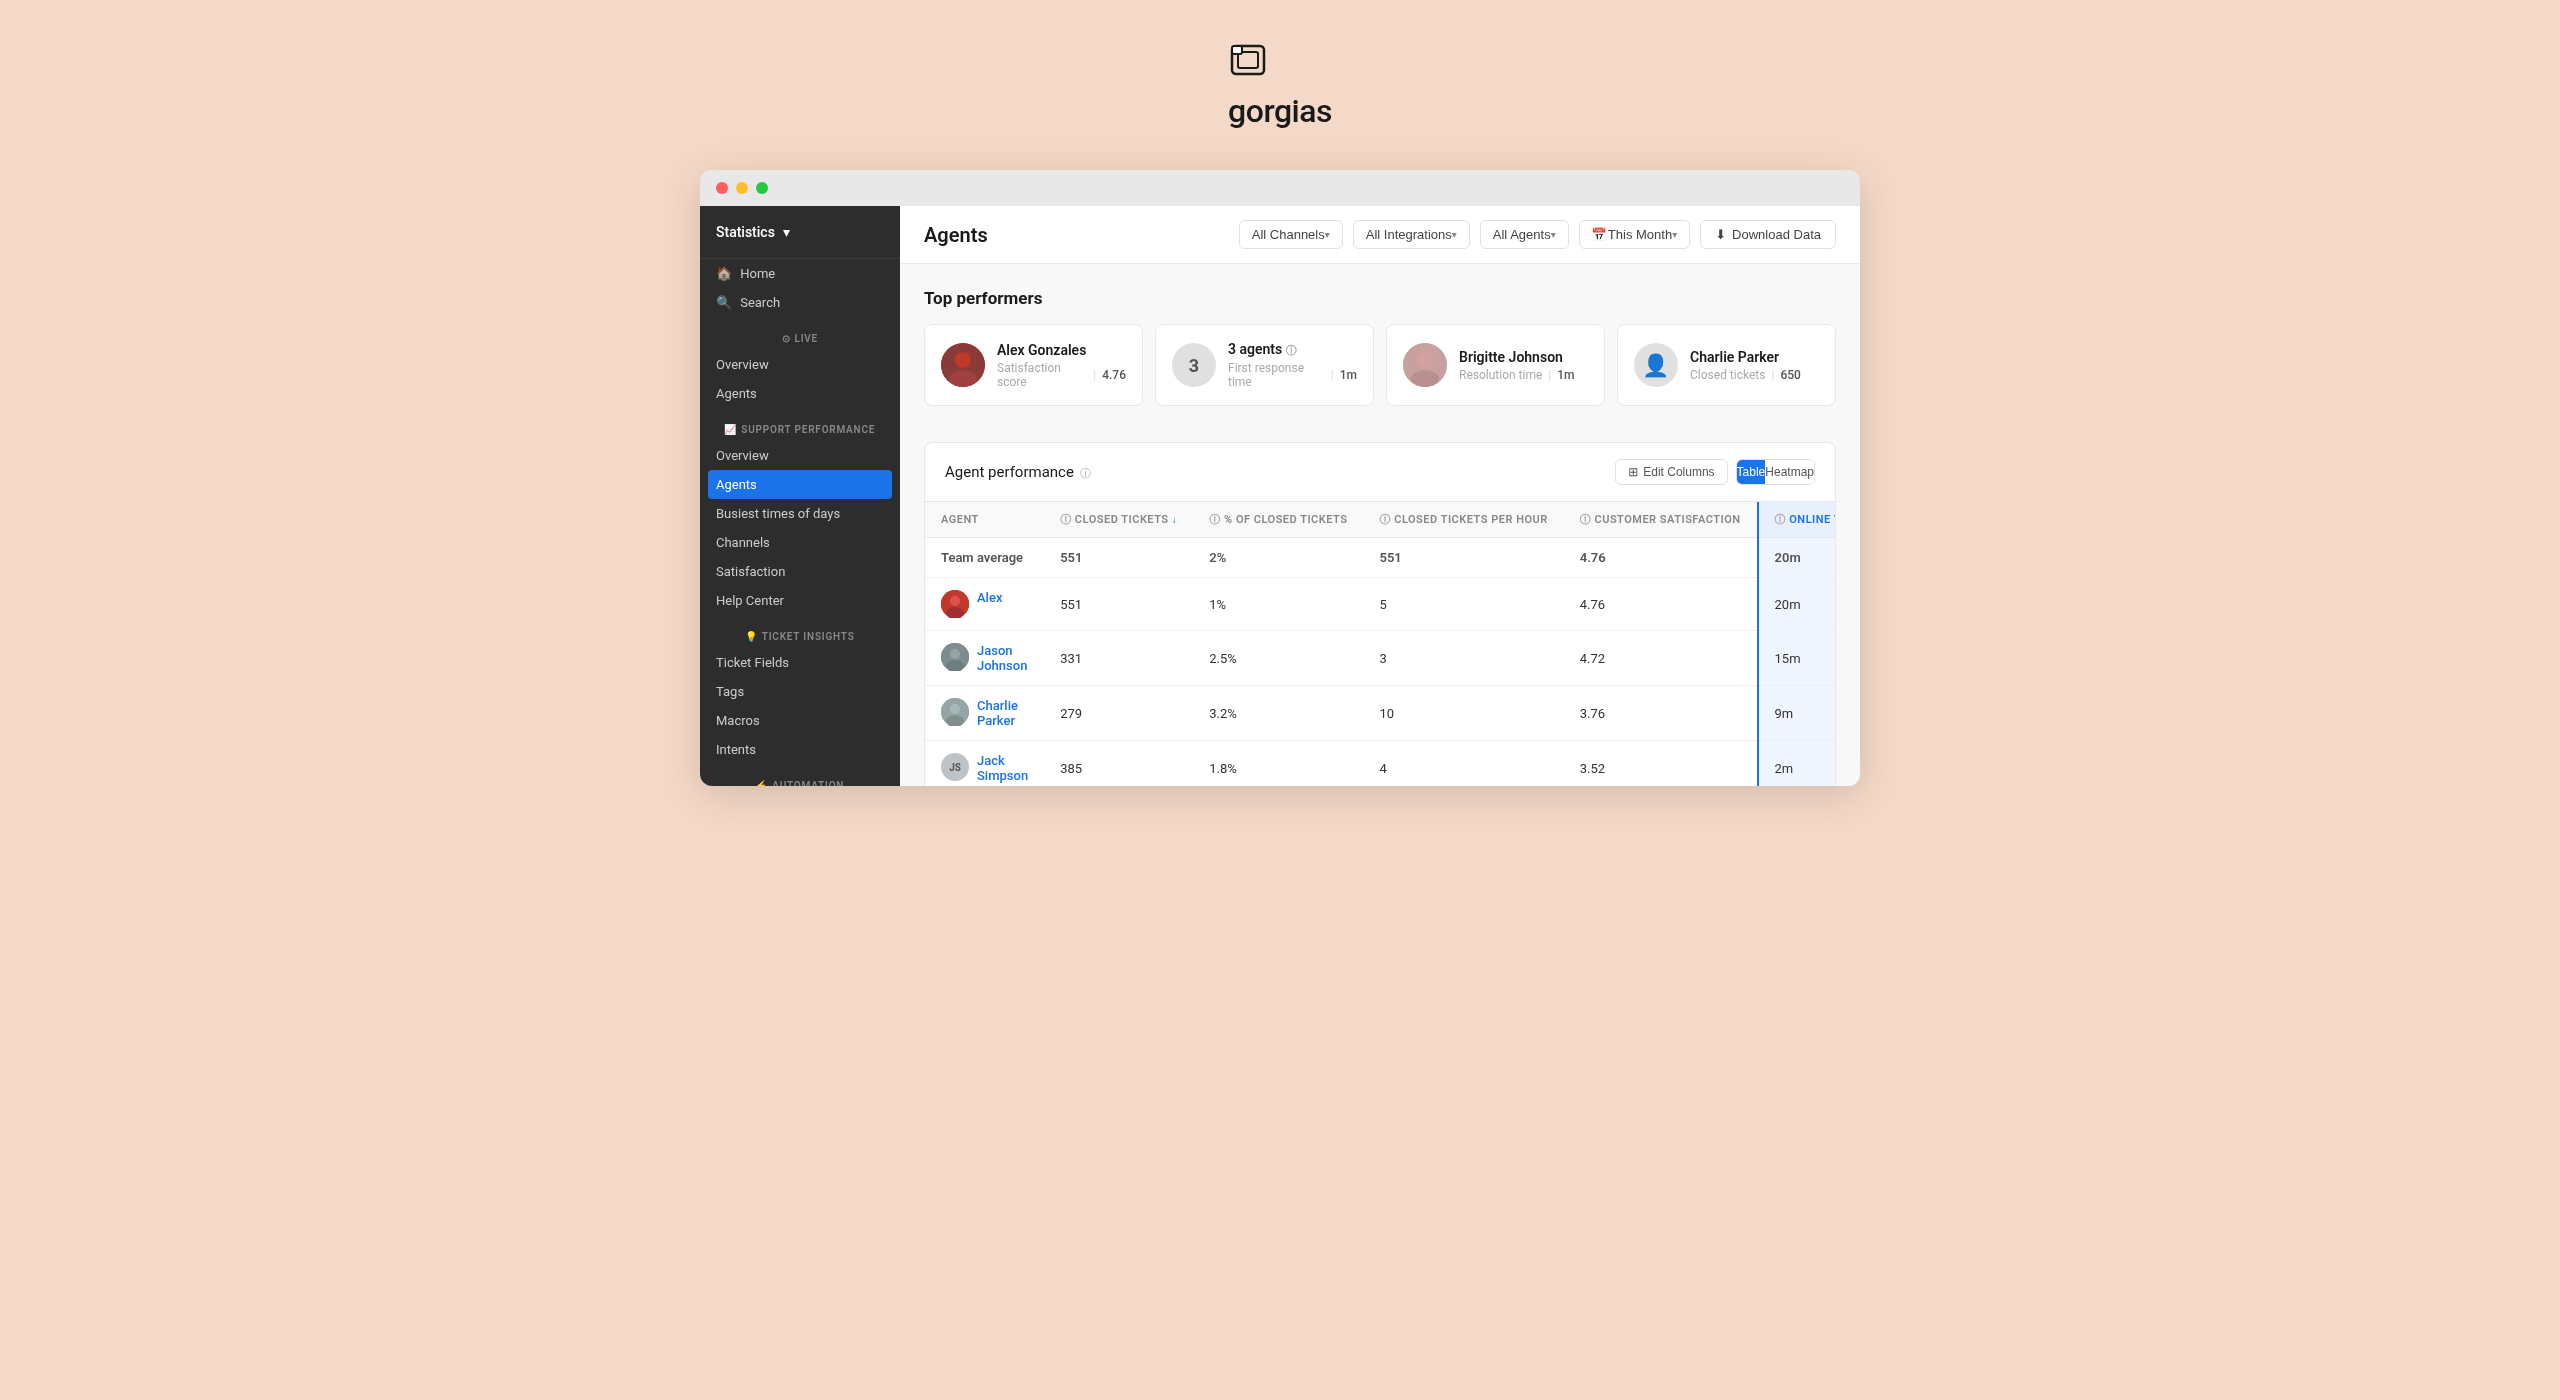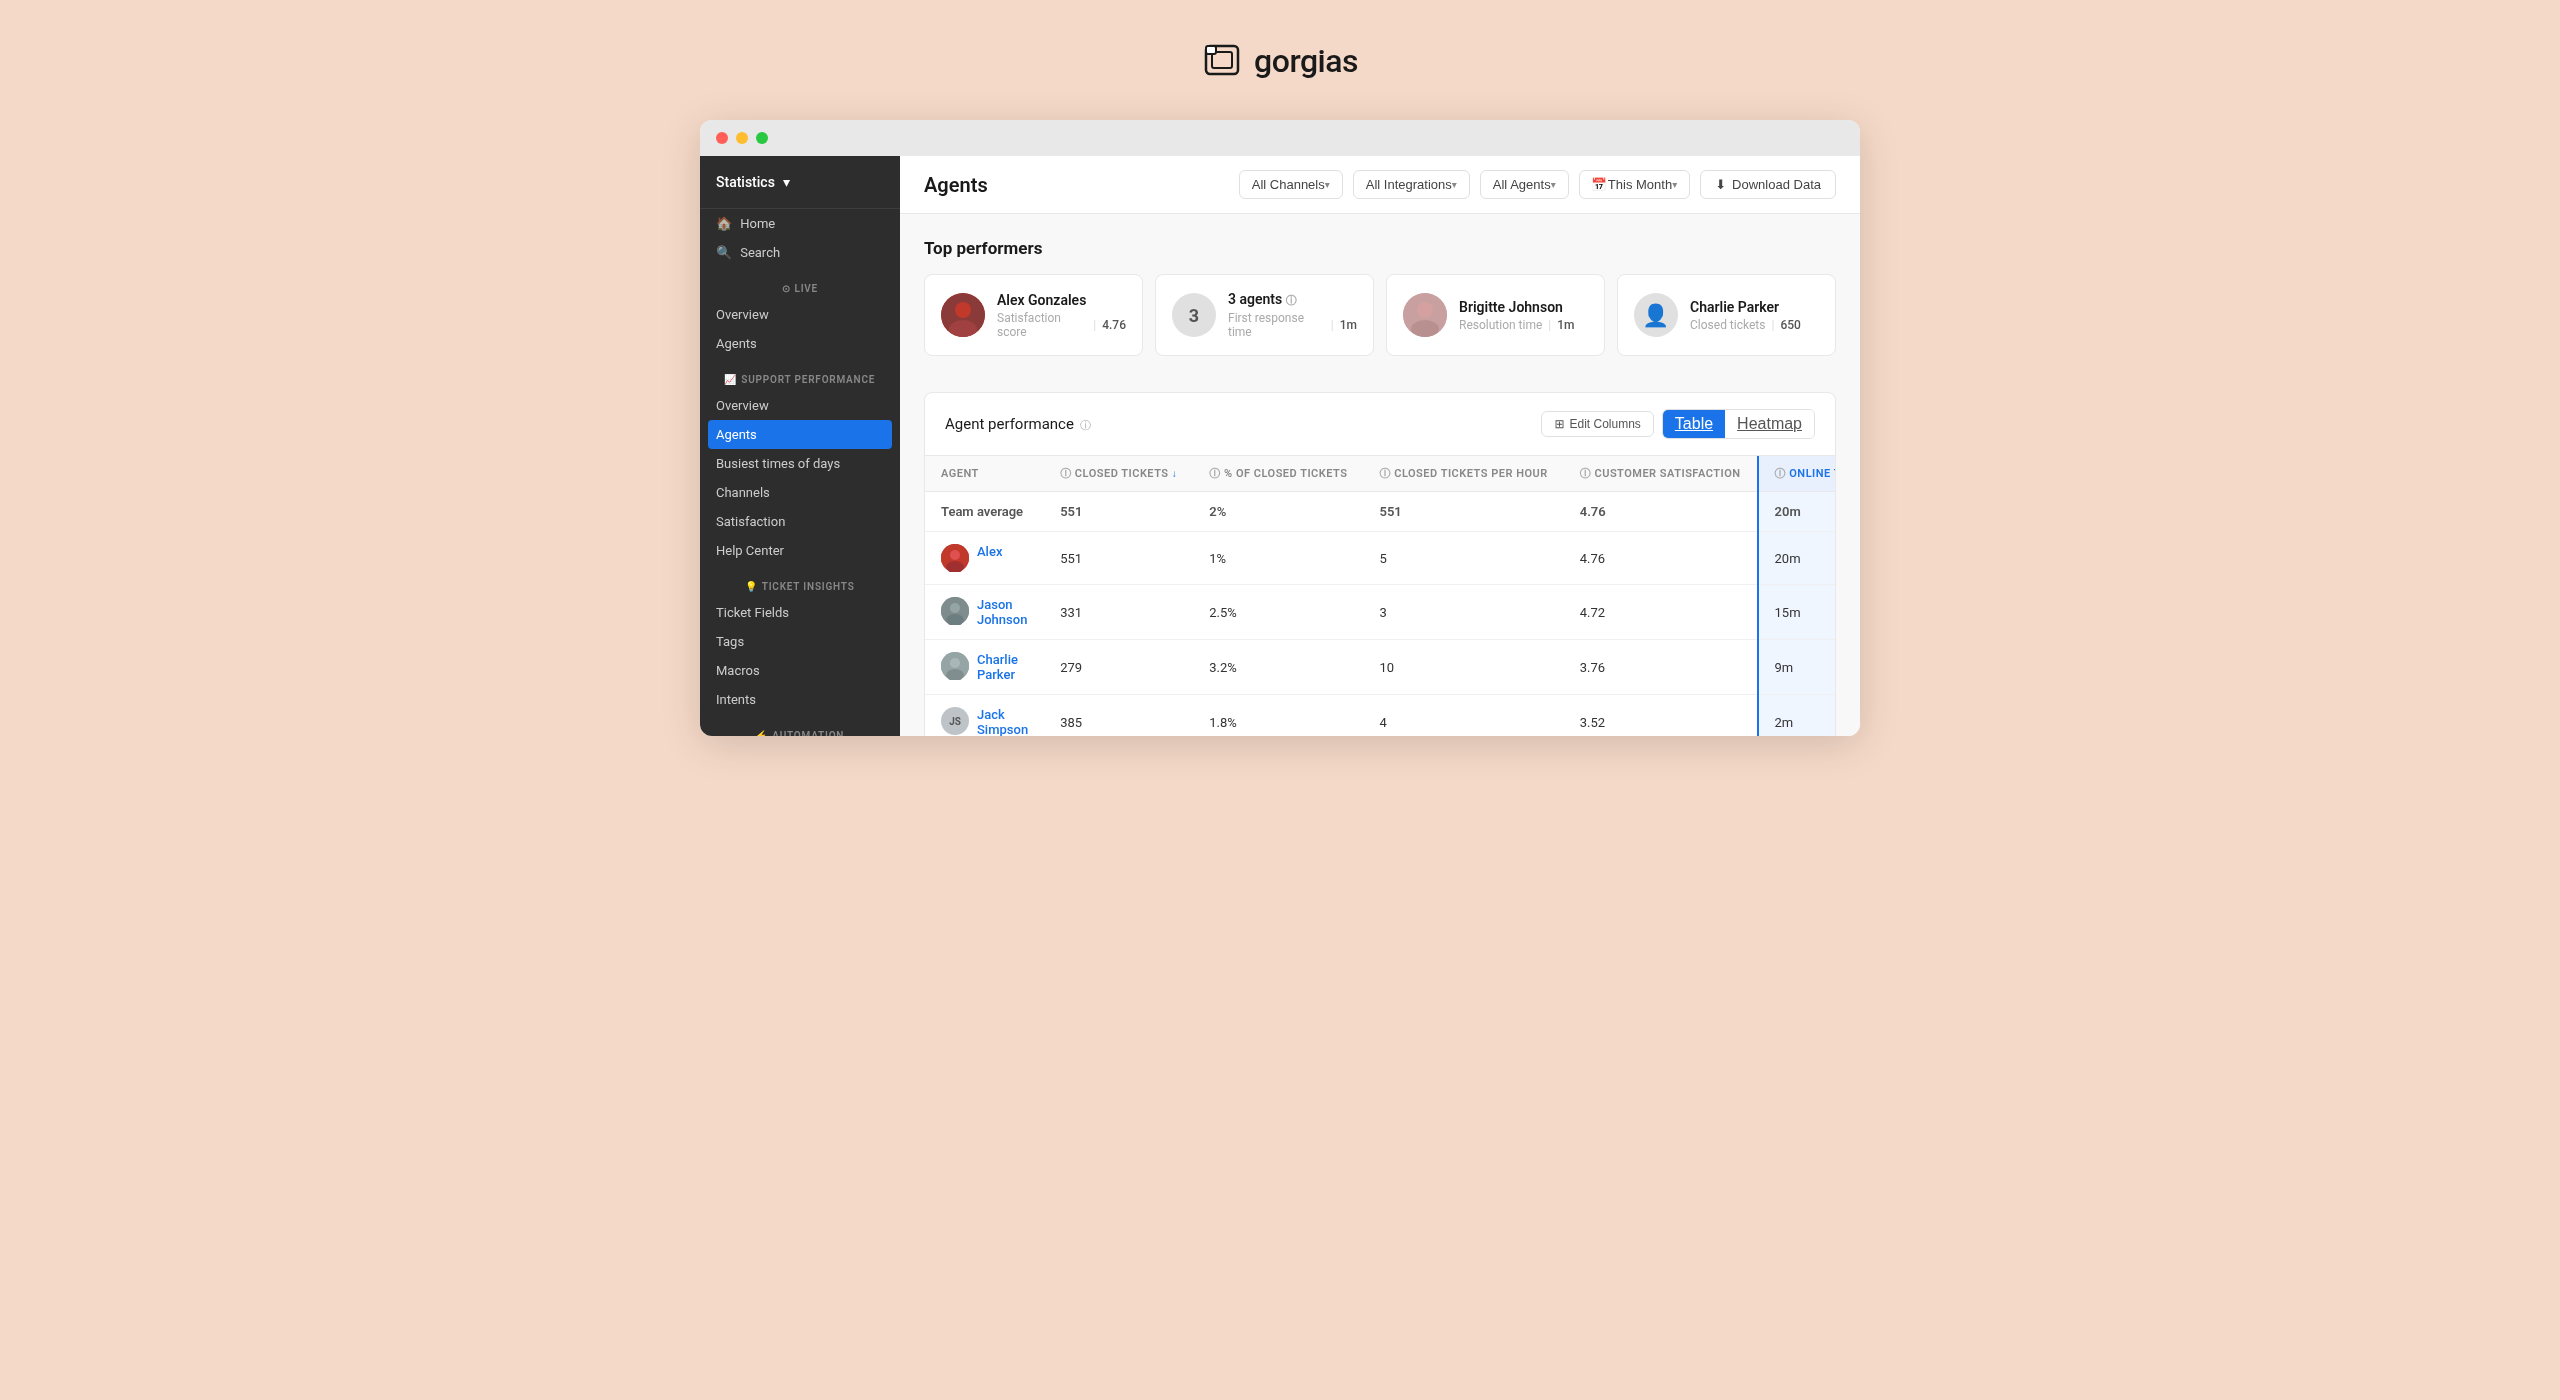--- a/index.html
+++ b/index.html
@@ -9,23 +9,24 @@
       min-height: 100vh;
       display: flex;
       flex-direction: column;
       align-items: center;
       padding: 40px 20px;
     }
 
     
     .top-logo {
       display: flex;
-      align-items: flex-end;
+      align-items: flex-start;
       gap: 12px;
       margin-bottom: 40px;
+      flex-direction: column;
     }
     .logo-icon {
       width: 40px;
       height: 40px;
     }
     .logo-text {
       font-size: 32px;
       font-weight: 500;
       color: #1a1a1a;
       letter-spacing: -0.5px;
@@ -273,27 +274,26 @@
       color: #555;
       cursor: pointer;
     }
     .view-toggle {
       display: flex;
       border: 1px solid #e0e0e0;
       border-radius: 6px;
       overflow: hidden;
     }
     .view-btn {
-      padding: 5px 12px;
-      font-size: 16px;
+      padding: 5px 0;
+      font-size: 12px;
       cursor: pointer;
       background: #fff;
       color: #555;
       border: none;
-      text-decoration: underline;
     }
     .view-btn.active {
       background: #1a73e8;
       color: #fff;
     }
 
     
     .perf-table {
       width: 100%;
       border-collapse: collapse;

